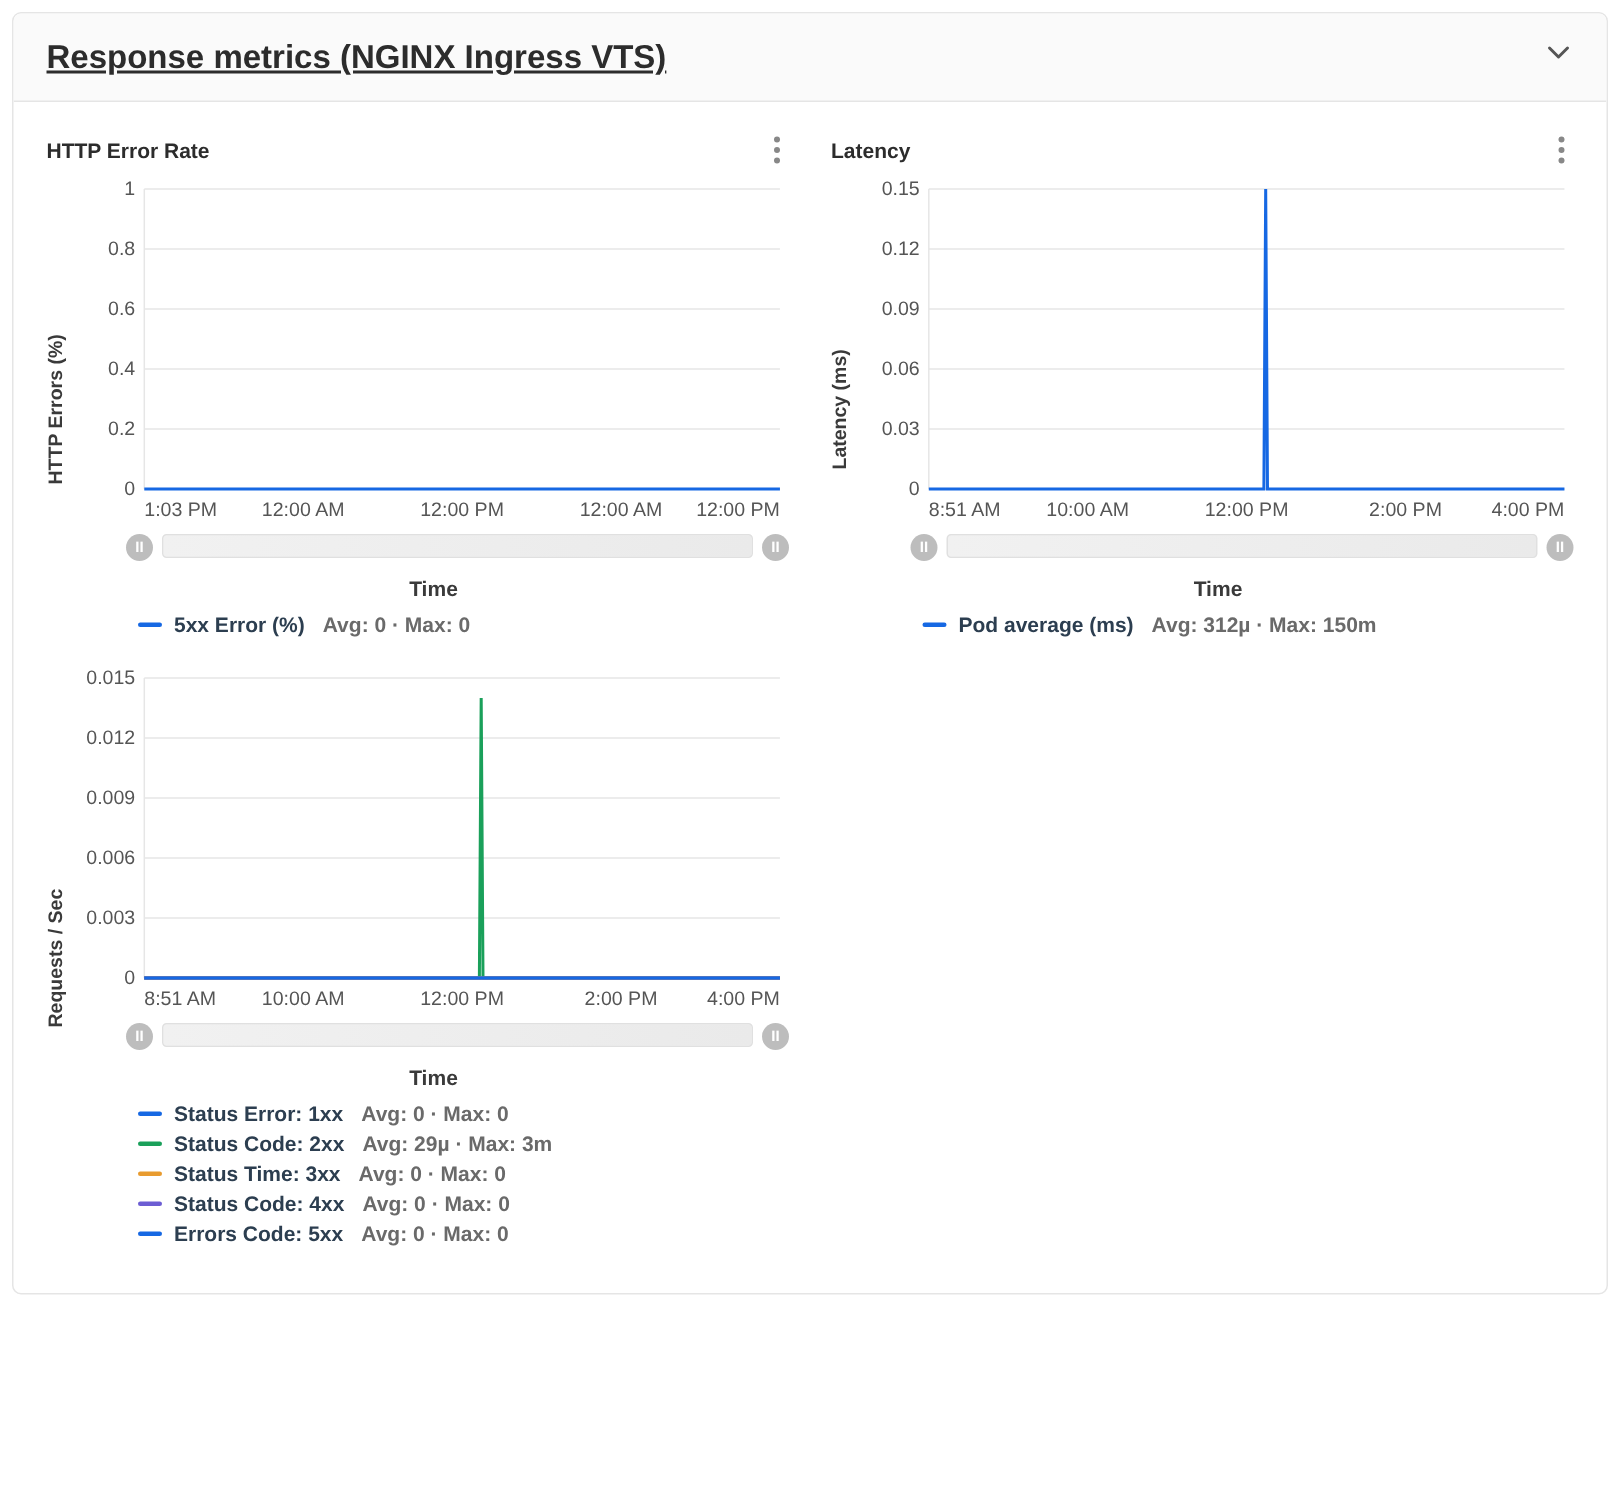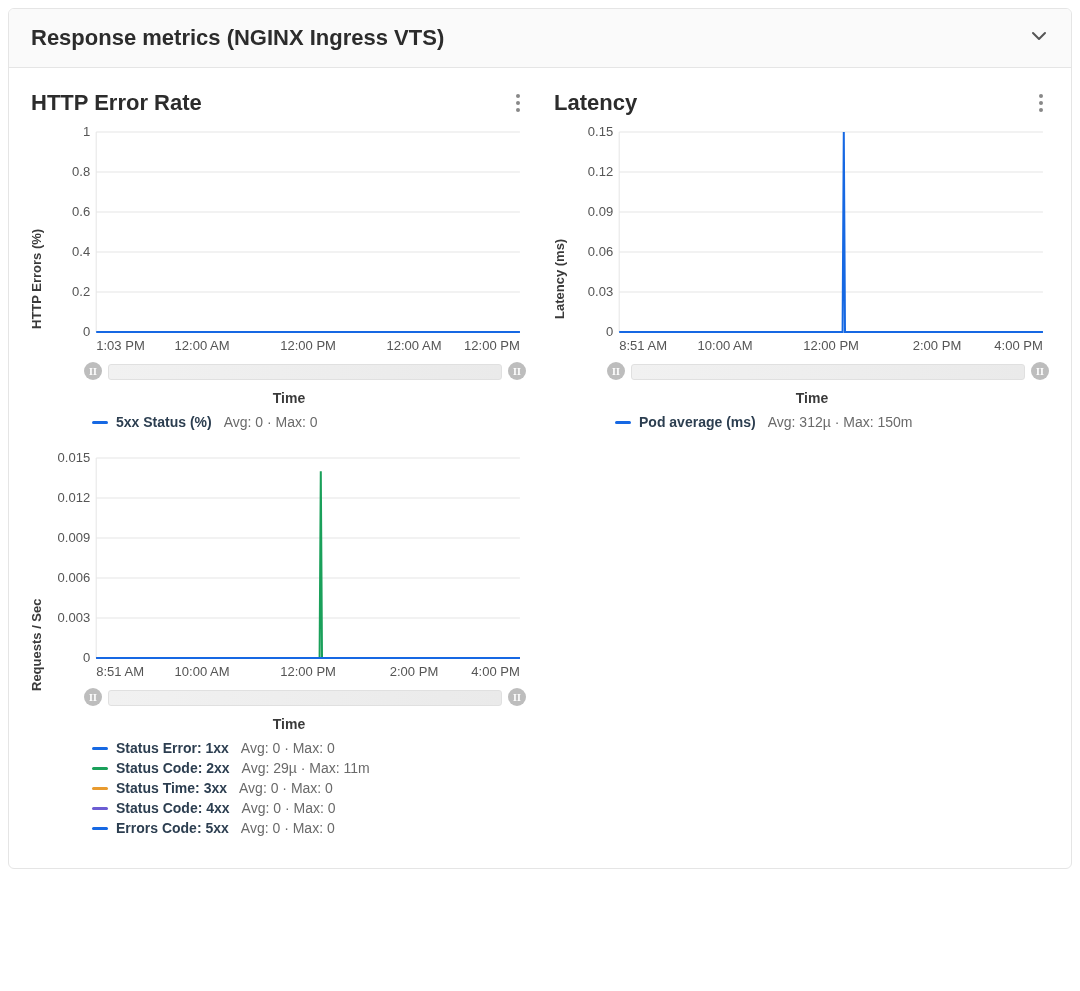--- a/index.html
+++ b/index.html
@@ -21,36 +21,37 @@
     align-items: center;
     justify-content: space-between;
     background: #fafafa;
     border-bottom: 1px solid #e5e5e5;
     padding: 16px 22px;
   }
   .panel-title {
     font-size: 22px;
     font-weight: 700;
     color: #2c2c2c;
+    text-decoration: underline;
   }
   .chevron { font-size: 20px; color: #555; cursor: pointer; }
   .charts {
     display: grid;
     grid-template-columns: 1fr 1fr;
     gap: 20px;
     padding: 20px 18px 30px 18px;
   }
   .chart-card { display: flex; flex-direction: column; }
   .chart-head {
     display: flex;
     justify-content: space-between;
     align-items: center;
     padding: 2px 4px 10px 4px;
   }
-  .chart-title { font-size: 22px; font-weight: 700; color: #2c2c2c; }
+  .chart-title { font-size: 14px; font-weight: 700; color: #2c2c2c; }
   .kebab {
     width: 16px; height: 20px; cursor: pointer;
     display: flex; flex-direction: column; justify-content: center; gap: 3px; align-items: center;
   }
   .kebab span { width: 4px; height: 4px; background: #888; border-radius: 50%; }
   .plot-wrap { display: flex; }
   .ylabel {
     writing-mode: vertical-rl;
     transform: rotate(180deg);
     font-size: 13px;
@@ -59,23 +60,22 @@
     text-align: center;
     padding: 0 2px;
     margin-right: 2px;
   }
   .svg-col { flex: 1; display: flex; flex-direction: column; }
   svg.plot { width: 100%; height: 230px; display: block; }
   .tick-text { font-size: 13px; fill: #555; }
   .grid-line { stroke: #e6e6e6; stroke-width: 1; }
   .axis-line { stroke: #e6e6e6; stroke-width: 1; }
   .slider-row {
-    display: flex; align-items: flex-end; gap: 6px;
+    display: flex; align-items: flex-start; gap: 6px;
     padding: 6px 4px 4px 36px;
-    font-family: Liberation Serif, serif;
   }
   .pill {
     width: 18px; height: 18px; border-radius: 50%;
     background: #bdbdbd; color: #fff; font-size: 10px; font-weight: 700;
     display: flex; align-items: center; justify-content: center;
     cursor: pointer;
     flex-shrink: 0;
   }
   .slider-track {
     flex: 1; height: 16px; border-radius: 3px;
@@ -83,21 +83,21 @@
     border: 1px solid #e0e0e0;
   }
   .xlabel {
     font-size: 14px; font-weight: 700; color: #3a3a3a;
     text-align: center; margin-top: 6px;
   }
   .legend { margin-top: 6px; padding-left: 44px; font-size: 14px; }
   .legend-row { display: flex; align-items: center; gap: 8px; padding: 2px 0; }
   .swatch { width: 16px; height: 3px; border-radius: 2px; flex-shrink: 0; }
   .legend-name { font-weight: 700; }
-  .legend-stats { color: #6a6a6a; font-weight: 400; margin-left: 4px; }
+  .legend-stats { color: #6a6a6a; font-weight: 700; margin-left: 4px; }
 </style>
 </head>
 <body>
 
 <div class="panel">
   <div class="panel-header">
     <div class="panel-title">Response metrics (NGINX Ingress VTS)</div>
     <div class="chevron">
       <svg width="20" height="20" viewBox="0 0 20 20">
           <path d="M4 7 L10 13 L16 7" stroke="#555" stroke-width="2" fill="none" stroke-linecap="round" stroke-linejoin="round"></path>
@@ -142,21 +142,21 @@
             </svg>
           <div class="slider-row">
             <div class="pill">II</div>
             <div class="slider-track"></div>
             <div class="pill">II</div>
           </div>
           <div class="xlabel">Time</div>
           <div class="legend">
               <div class="legend-row">
                 <span class="swatch" style="background: rgb(22, 104, 227);"></span>
-                <span class="legend-name">5xx Status (%)</span>
+                <span class="legend-name">5xx Error (%)</span>
                 <span class="legend-stats">Avg: 0 · Max: 0</span>
               </div>
             </div>
         </div>
       </div>
     </div>
 
     <div class="chart-card">
       <div class="chart-head">
         <div class="chart-title">Latency</div>
@@ -244,21 +244,21 @@
           <div class="xlabel">Time</div>
           <div class="legend">
               <div class="legend-row">
                 <span class="swatch" style="background: rgb(22, 104, 227);"></span>
                 <span class="legend-name">Status Error: 1xx</span>
                 <span class="legend-stats">Avg: 0 · Max: 0</span>
               </div>
               <div class="legend-row">
                 <span class="swatch" style="background: rgb(26, 160, 90);"></span>
                 <span class="legend-name">Status Code: 2xx</span>
-                <span class="legend-stats">Avg: 29µ · Max: 11m</span>
+                <span class="legend-stats">Avg: 29µ · Max: 3m</span>
               </div>
               <div class="legend-row">
                 <span class="swatch" style="background: rgb(232, 155, 47);"></span>
                 <span class="legend-name">Status Time: 3xx</span>
                 <span class="legend-stats">Avg: 0 · Max: 0</span>
               </div>
               <div class="legend-row">
                 <span class="swatch" style="background: rgb(108, 93, 211);"></span>
                 <span class="legend-name">Status Code: 4xx</span>
                 <span class="legend-stats">Avg: 0 · Max: 0</span>

